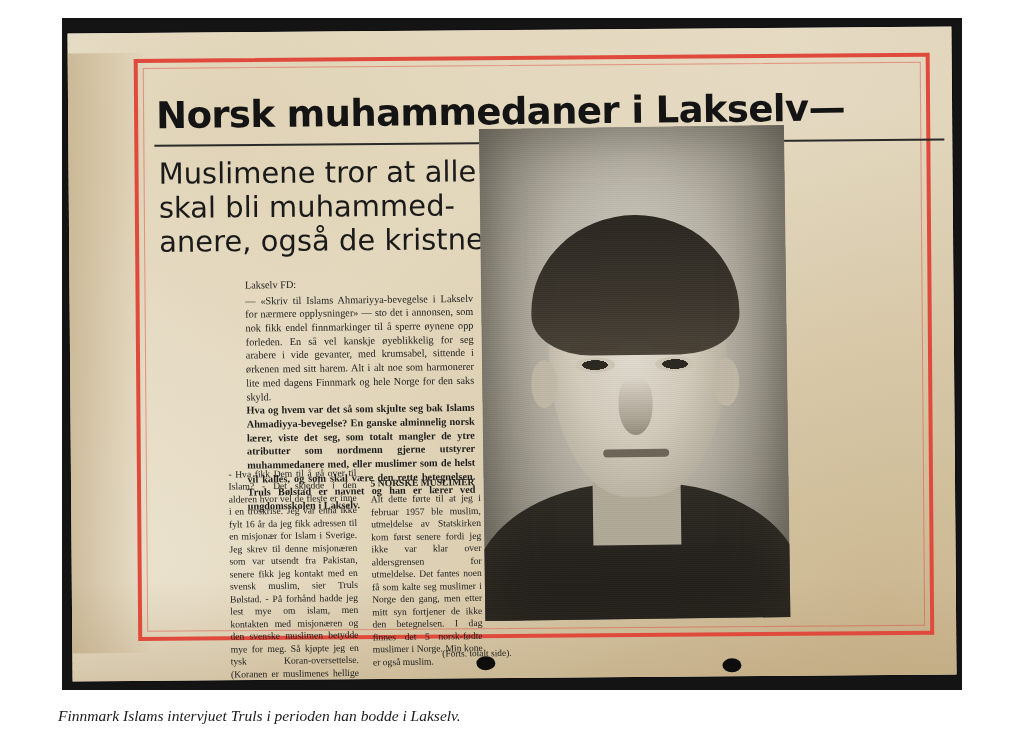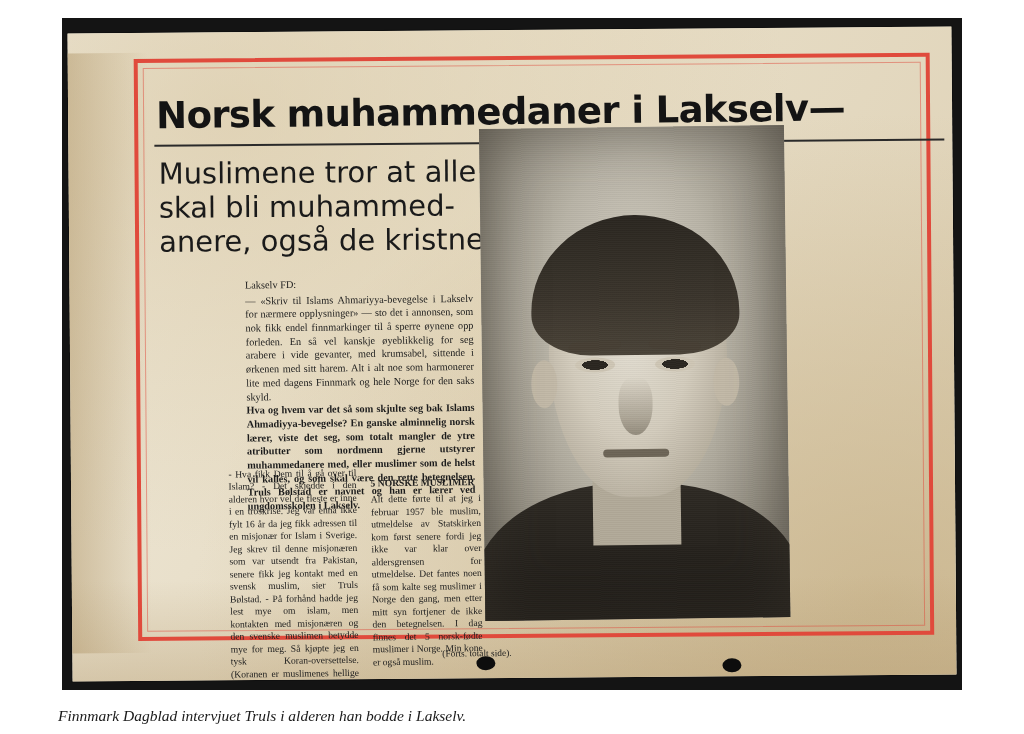--- a/index.html
+++ b/index.html
@@ -378,13 +378,13 @@
       <p>Alt dette førte til at jeg i februar 1957 ble muslim, utmeldelse av Statskirken kom først senere fordi jeg ikke var klar over aldersgrensen for utmeldelse. Det fantes noen få som kalte seg muslimer i Norge den gang, men etter mitt syn fortjener de ikke den betegnelsen. I dag finnes det 5 norsk-fødte muslimer i Norge. Min kone er også muslim.</p>
     </div>
 
     <div class="forts">(Forts. totalt side).</div>
 
     <div class="hole hole-1"></div>
     <div class="hole hole-2"></div>
   </div>
 </div>
 
-<div class="caption">Finnmark Dagblad intervjuet Truls i alderen han bodde i Lakselv.</div>
+<div class="caption">Finnmark Islams intervjuet Truls i perioden han bodde i Lakselv.</div>
 
 </body></html>

